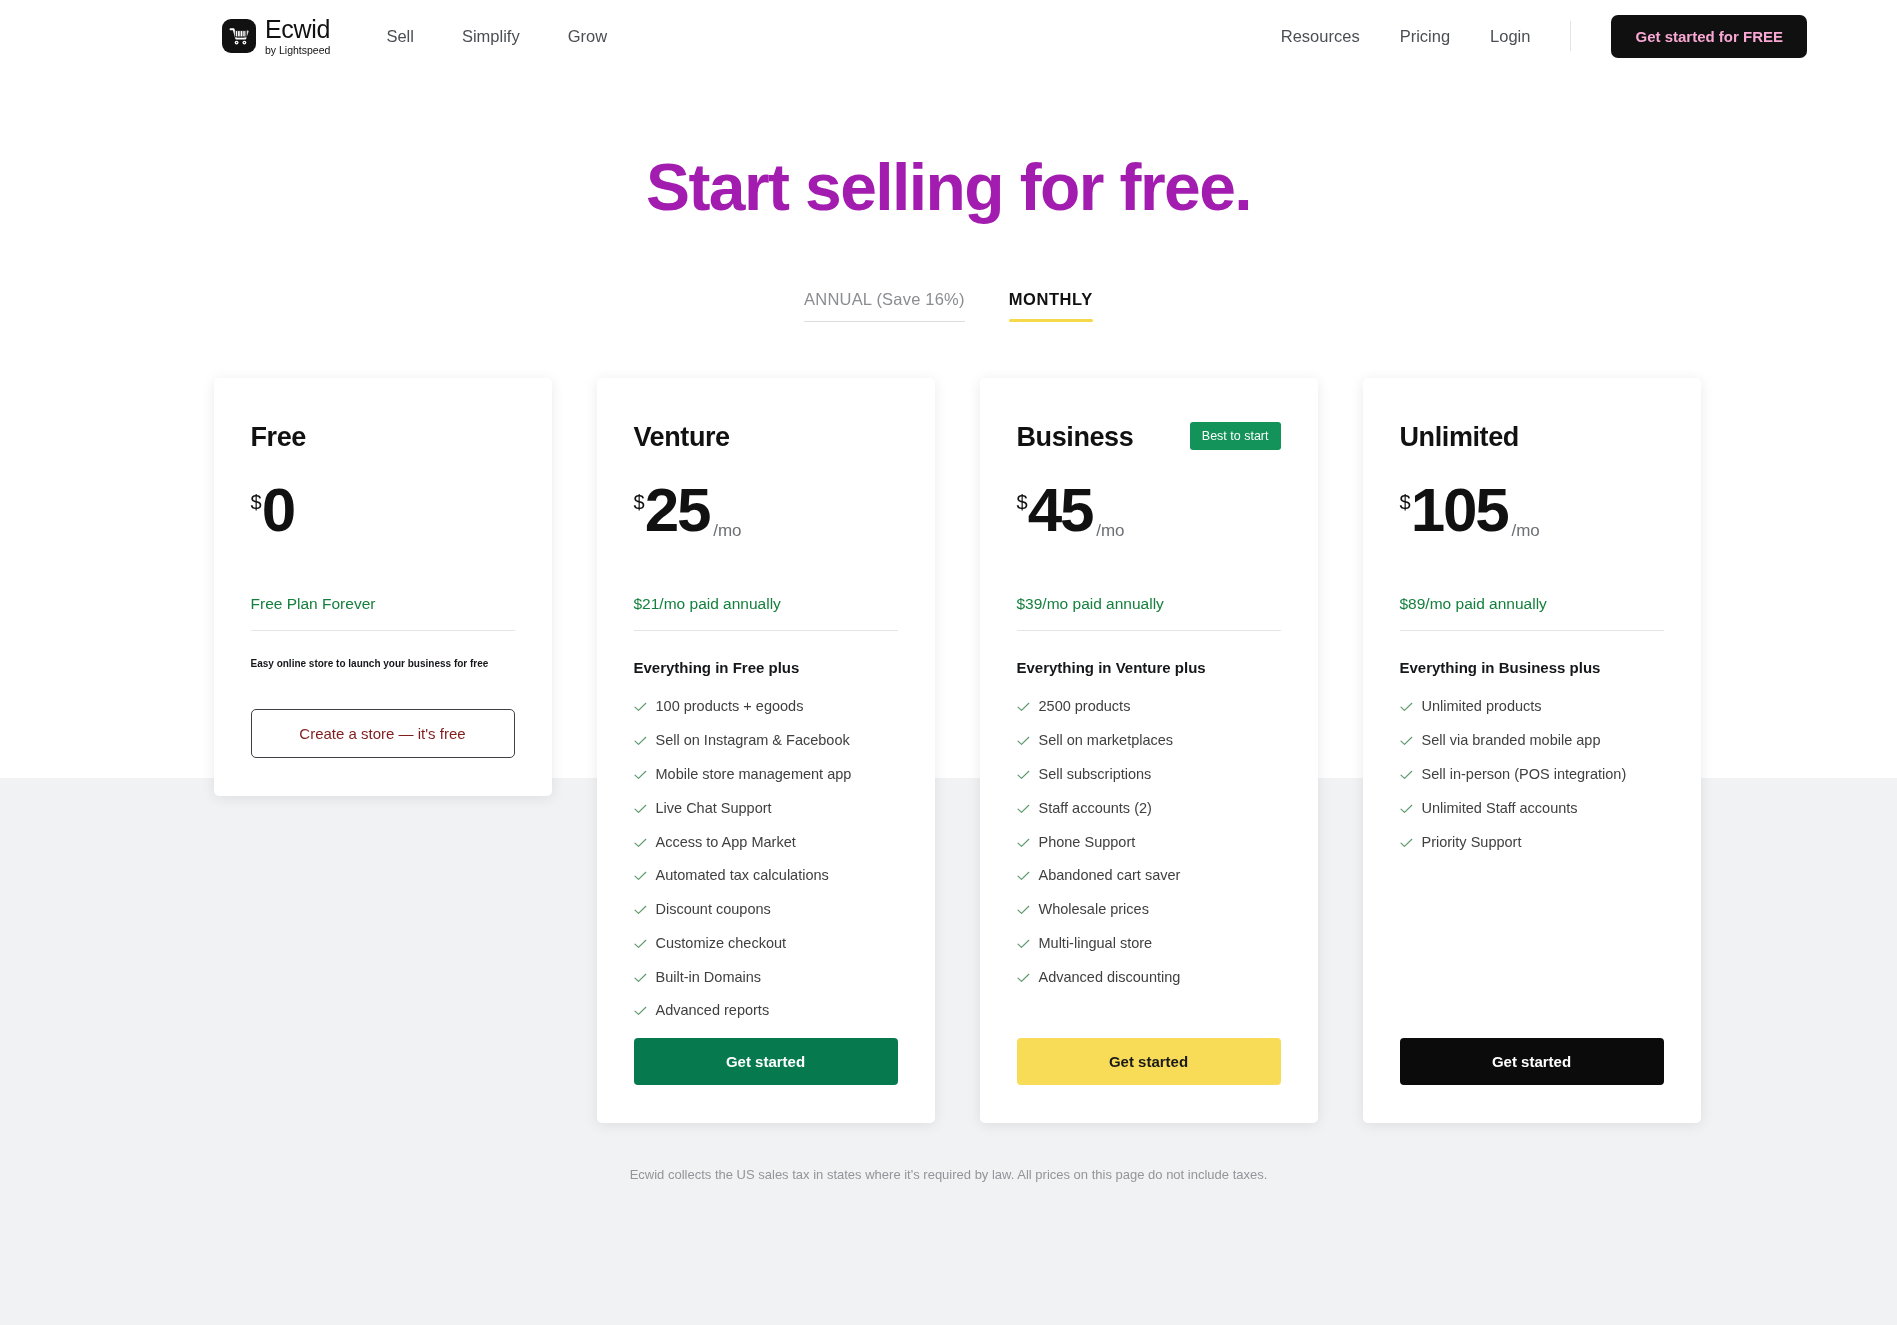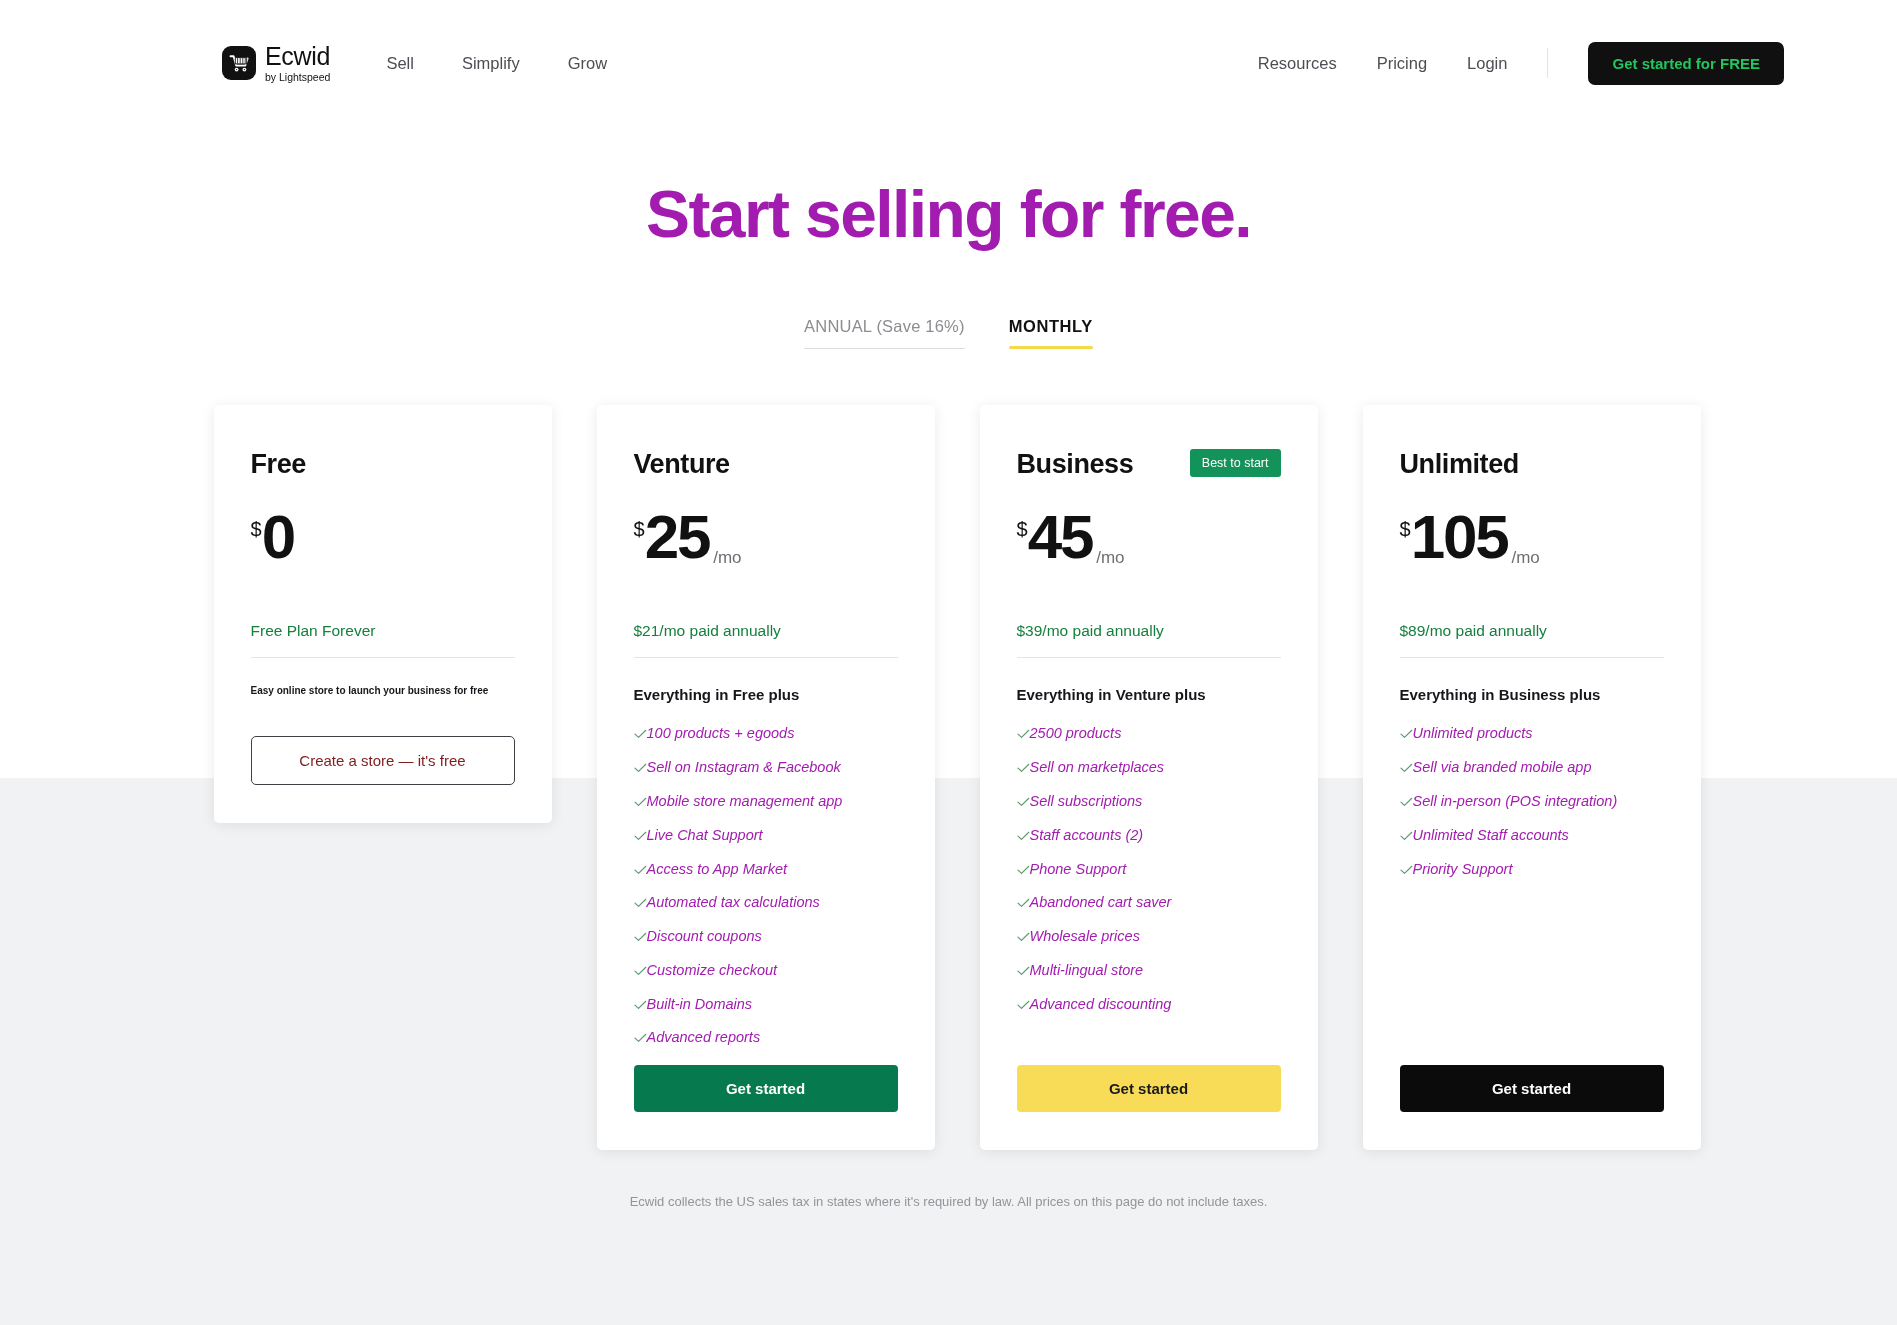--- a/index.html
+++ b/index.html
@@ -24,22 +24,21 @@
     z-index: 0;
   }
 
   .page { position: relative; z-index: 1; }
 
   
   header {
     height: 72px;
     display: flex;
     align-items: center;
-    padding: 0 113px 0 222px;
-    margin-top: 27px;
+    padding: 0 90px 0 222px;
   }
 
   .brand { display: flex; align-items: center; gap: 9px; }
 
   .brand-mark {
     width: 34px; height: 34px;
     background: #111111;
     border-radius: 9px;
     display: flex; align-items: center; justify-content: center;
     flex: none;
@@ -55,21 +54,21 @@
   }
 
   .main-nav { display: flex; align-items: center; gap: 48px; margin-left: 56px; }
   .nav-link {
     font-size: 16.5px; color: #4b4e53; text-decoration: none; cursor: pointer;
   }
 
   .header-right { margin-left: auto; display: flex; align-items: center; gap: 40px; }
   .header-divider { width: 1px; height: 30px; background: #e2e3e5; }
   .cta-dark {
-    background: #101010; color: #22c55e;
+    background: #101010; color: #f9a8d4;
     font-size: 15px; font-weight: bold;
     padding: 13px 24px; border-radius: 7px; border: none;
     cursor: pointer; white-space: nowrap;
   }
 
   
   .hero { text-align: center; margin-top: 82px; }
   .hero h1 {
     font-size: 66px;
     font-weight: bold;
@@ -158,24 +157,23 @@
     font-size: 10px; font-weight: bold; line-height: 1.35; color: #15171a;
   }
 
   .feat-title {
     margin-top: 28px;
     font-size: 15px; font-weight: bold; color: #15171a;
   }
 
   .feat-list { list-style: none; margin-top: 14px; }
   .feat-list li {
-    display: flex; align-items: flex-start; gap: 0;
-    font-size: 14.5px; color: #a21caf;
+    display: flex; align-items: flex-start; gap: 9px;
+    font-size: 14.5px; color: #404040;
     padding: 8.4px 0;
-    font-style: italic;
   }
   .check { color: #5d9b6e; flex: none; margin-top: 1px; }
 
   .card-btn {
     margin-top: auto;
     width: 100%;
     border: none; border-radius: 4px; cursor: pointer;
     font-size: 15px; font-weight: bold;
     padding: 15px 0;
     font-family: inherit;

